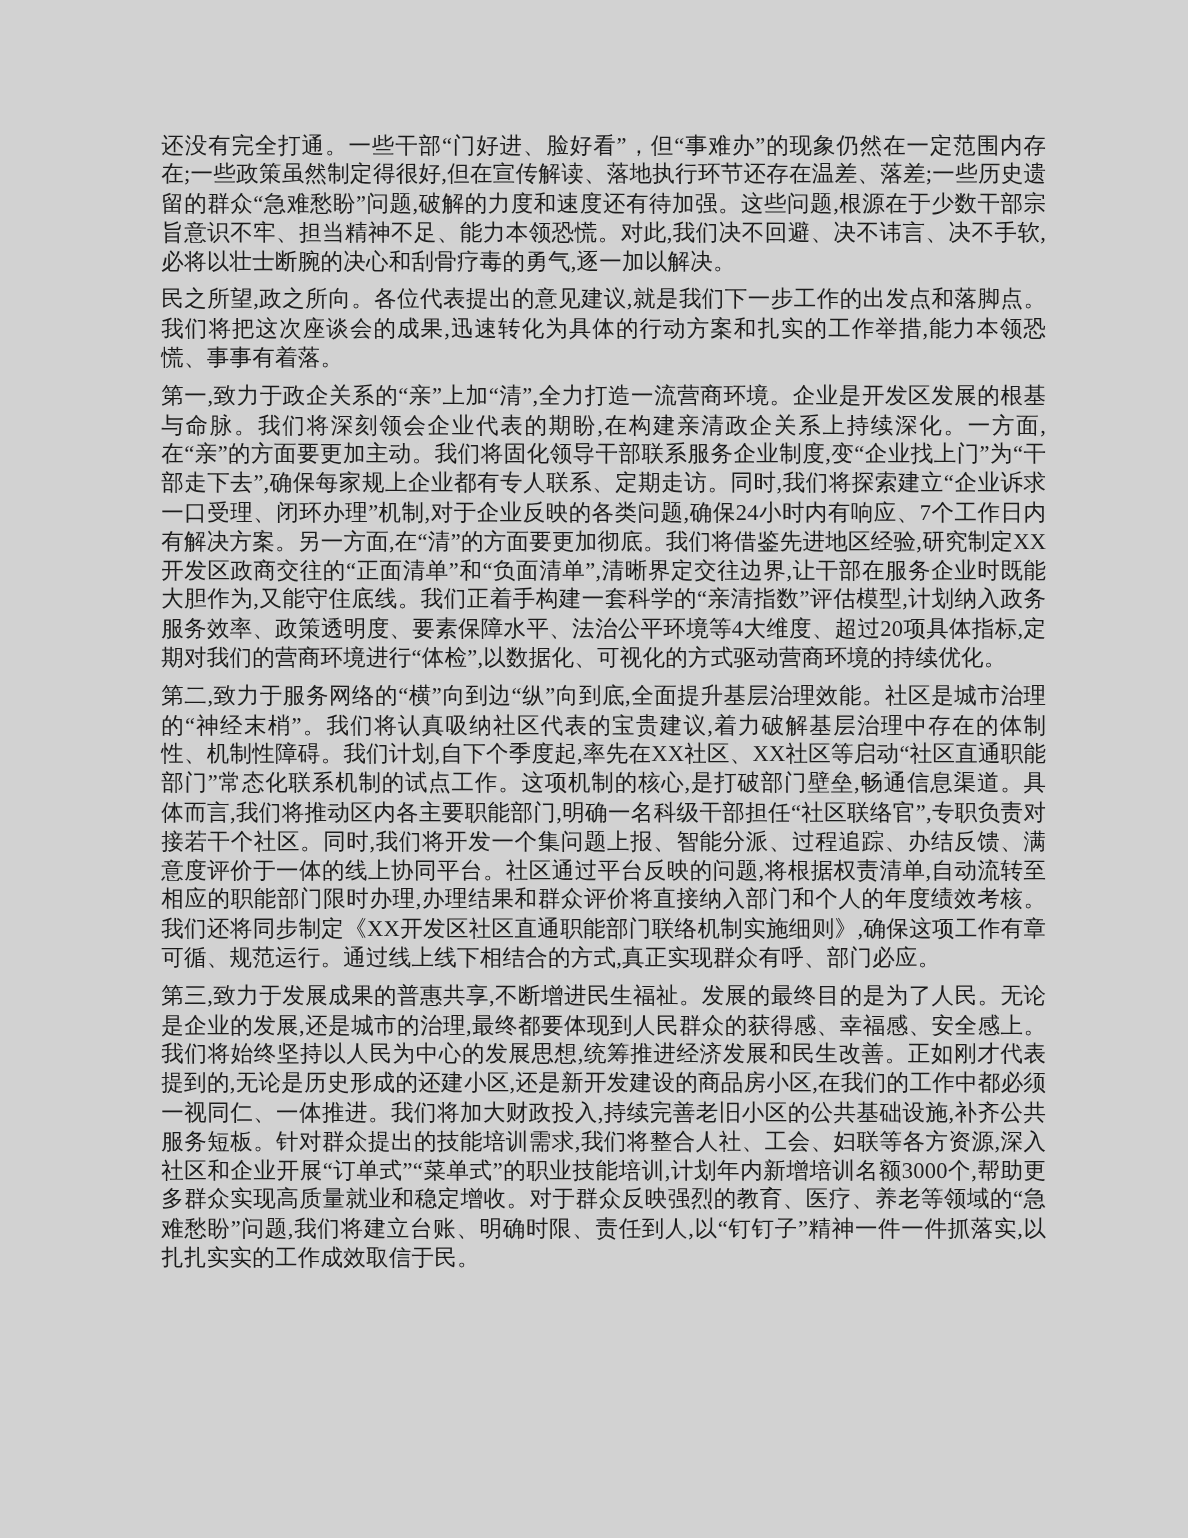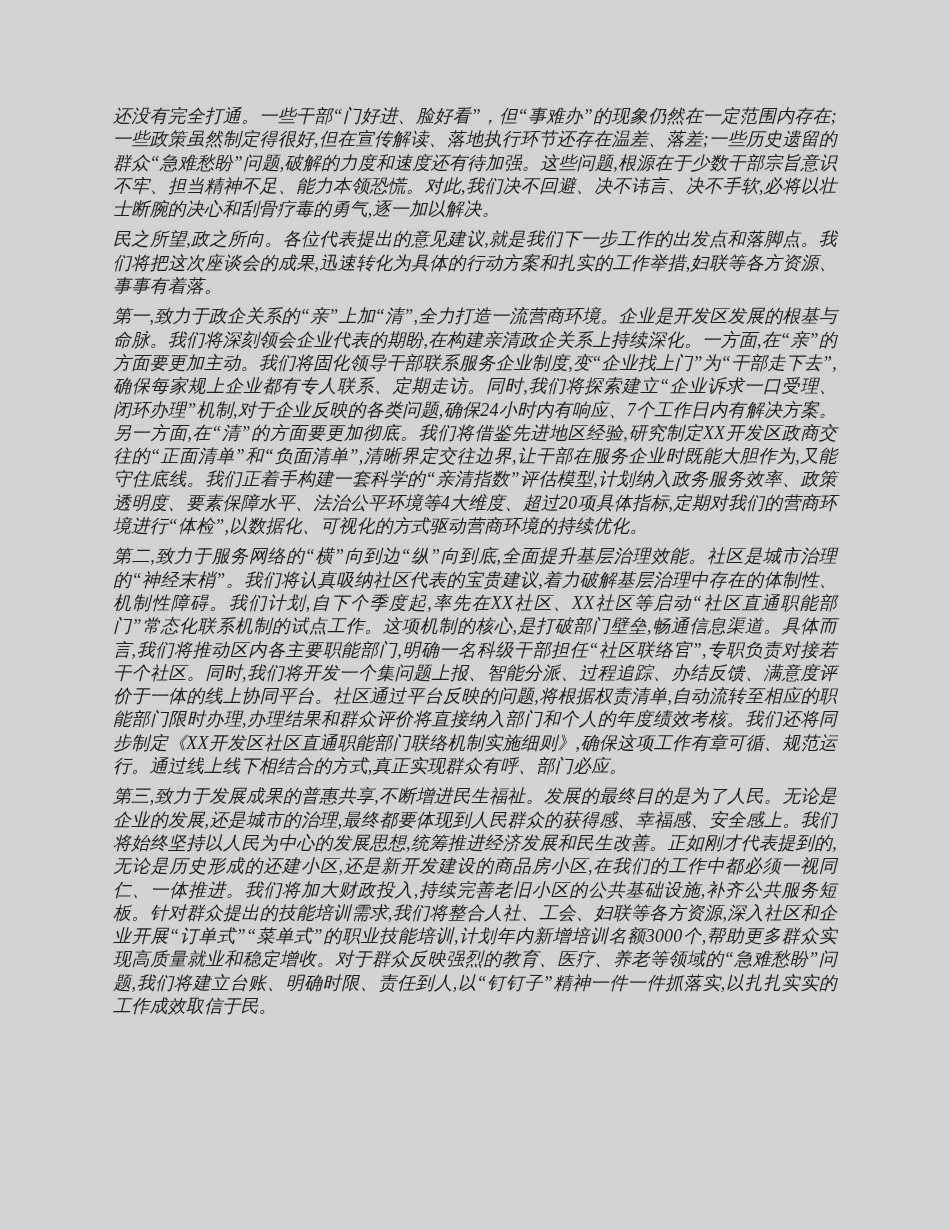--- a/index.html
+++ b/index.html
@@ -14,35 +14,34 @@
     color: #1c1c1c;
     box-sizing: border-box;
   }
   .doc-page {
     width: 724px;
     margin: 0 auto;
     padding-top: 105px;
     padding-bottom: 80px;
   }
   .doc-page p {
-    margin: 0 0 7px 0;
+    margin: 0 0 7px 16px;
     font-size: 18px;
     line-height: 23.3px;
     text-align: justify;
     text-justify: inter-ideograph;
     letter-spacing: 0.2px;
     word-break: break-all;
-    font-style: italic;
   }
   .doc-page p.heading {
     font-weight: normal;
   }
 </style>
 </head>
 <body style="background: rgb(210, 210, 210); color: rgb(28, 28, 28);">
 
 <div class="doc-page">
   <p>还没有完全打通。一些干部“门好进、脸好看”，但“事难办”的现象仍然在一定范围内存在;一些政策虽然制定得很好,但在宣传解读、落地执行环节还存在温差、落差;一些历史遗留的群众“急难愁盼”问题,破解的力度和速度还有待加强。这些问题,根源在于少数干部宗旨意识不牢、担当精神不足、能力本领恐慌。对此,我们决不回避、决不讳言、决不手软,必将以壮士断腕的决心和刮骨疗毒的勇气,逐一加以解决。</p>
-  <p>民之所望,政之所向。各位代表提出的意见建议,就是我们下一步工作的出发点和落脚点。我们将把这次座谈会的成果,迅速转化为具体的行动方案和扎实的工作举措,妇联等各方资源、事事有着落。</p>
+  <p>民之所望,政之所向。各位代表提出的意见建议,就是我们下一步工作的出发点和落脚点。我们将把这次座谈会的成果,迅速转化为具体的行动方案和扎实的工作举措,能力本领恐慌、事事有着落。</p>
   <p>第一,致力于政企关系的“亲”上加“清”,全力打造一流营商环境。企业是开发区发展的根基与命脉。我们将深刻领会企业代表的期盼,在构建亲清政企关系上持续深化。一方面,在“亲”的方面要更加主动。我们将固化领导干部联系服务企业制度,变“企业找上门”为“干部走下去”,确保每家规上企业都有专人联系、定期走访。同时,我们将探索建立“企业诉求一口受理、闭环办理”机制,对于企业反映的各类问题,确保24小时内有响应、7个工作日内有解决方案。另一方面,在“清”的方面要更加彻底。我们将借鉴先进地区经验,研究制定XX开发区政商交往的“正面清单”和“负面清单”,清晰界定交往边界,让干部在服务企业时既能大胆作为,又能守住底线。我们正着手构建一套科学的“亲清指数”评估模型,计划纳入政务服务效率、政策透明度、要素保障水平、法治公平环境等4大维度、超过20项具体指标,定期对我们的营商环境进行“体检”,以数据化、可视化的方式驱动营商环境的持续优化。</p>
   <p>第二,致力于服务网络的“横”向到边“纵”向到底,全面提升基层治理效能。社区是城市治理的“神经末梢”。我们将认真吸纳社区代表的宝贵建议,着力破解基层治理中存在的体制性、机制性障碍。我们计划,自下个季度起,率先在XX社区、XX社区等启动“社区直通职能部门”常态化联系机制的试点工作。这项机制的核心,是打破部门壁垒,畅通信息渠道。具体而言,我们将推动区内各主要职能部门,明确一名科级干部担任“社区联络官”,专职负责对接若干个社区。同时,我们将开发一个集问题上报、智能分派、过程追踪、办结反馈、满意度评价于一体的线上协同平台。社区通过平台反映的问题,将根据权责清单,自动流转至相应的职能部门限时办理,办理结果和群众评价将直接纳入部门和个人的年度绩效考核。我们还将同步制定《XX开发区社区直通职能部门联络机制实施细则》,确保这项工作有章可循、规范运行。通过线上线下相结合的方式,真正实现群众有呼、部门必应。</p>
   <p>第三,致力于发展成果的普惠共享,不断增进民生福祉。发展的最终目的是为了人民。无论是企业的发展,还是城市的治理,最终都要体现到人民群众的获得感、幸福感、安全感上。我们将始终坚持以人民为中心的发展思想,统筹推进经济发展和民生改善。正如刚才代表提到的,无论是历史形成的还建小区,还是新开发建设的商品房小区,在我们的工作中都必须一视同仁、一体推进。我们将加大财政投入,持续完善老旧小区的公共基础设施,补齐公共服务短板。针对群众提出的技能培训需求,我们将整合人社、工会、妇联等各方资源,深入社区和企业开展“订单式”“菜单式”的职业技能培训,计划年内新增培训名额3000个,帮助更多群众实现高质量就业和稳定增收。对于群众反映强烈的教育、医疗、养老等领域的“急难愁盼”问题,我们将建立台账、明确时限、责任到人,以“钉钉子”精神一件一件抓落实,以扎扎实实的工作成效取信于民。</p>
 </div>
 
 </body></html>

